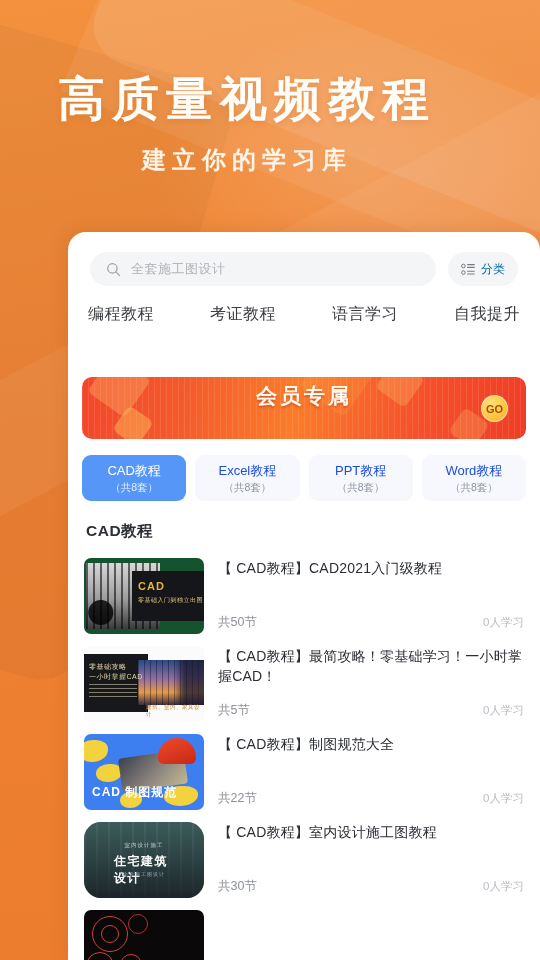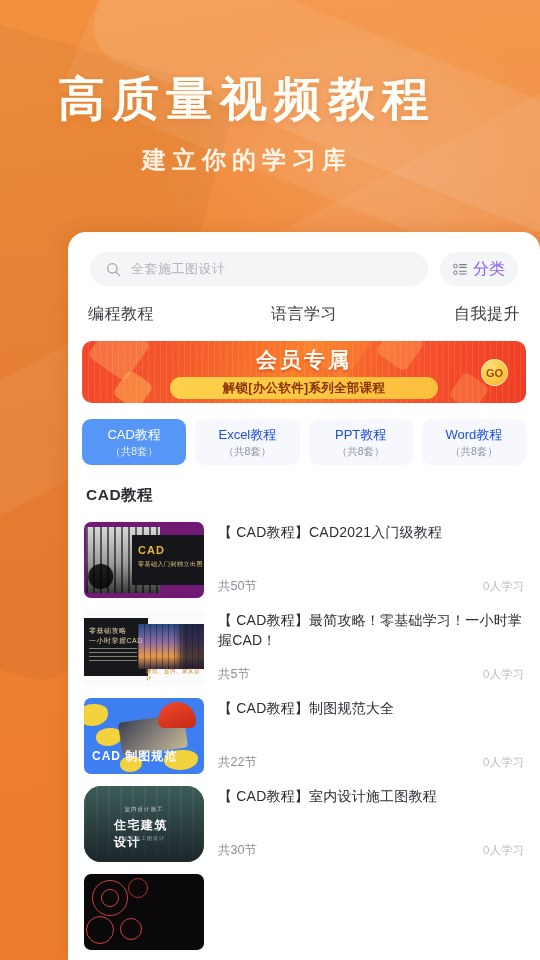--- a/index.html
+++ b/index.html
@@ -142,22 +142,22 @@
     height: 34px;
     background: #f4f5f7;
     border-radius: 17px;
     display: flex;
     align-items: center;
     gap: 6px;
     padding: 0 13px;
   }
   .cat-icon svg { display: block; }
   .category-label {
-    font-size: 16px;
-    color: #8b5cf6;
+    font-size: 12px;
+    color: #0369a1;
   }
 
   
   .tabs {
     display: flex;
     align-items: flex-start;
     justify-content: space-between;
     padding: 14px 18px 0 18px;
   }
   .tab {
@@ -190,20 +190,21 @@
   
   .banner-wrap {
     padding: 6px 14px 0 14px;
   }
   .banner {
     position: relative;
     height: 62px;
     border-radius: 10px;
     overflow: hidden;
     background: linear-gradient(100deg, #f4462a 0%, #f3592b 22%, #fb7c2a 48%, #f5502b 76%, #ef3d25 100%);
+    margin-top: 36px;
   }
   .banner-stripes {
     position: absolute;
     inset: 0;
     background: repeating-linear-gradient(
       90deg,
       rgba(255,255,255,0.10) 0px,
       rgba(255,255,255,0.10) 1.5px,
       rgba(255,255,255,0) 1.5px,
       rgba(255,255,255,0) 6px
@@ -348,21 +349,21 @@
   .course-lessons {
     font-size: 12.5px;
     color: #8c9097;
   }
   .course-learners {
     font-size: 11.5px;
     color: #b9bcc2;
   }
 
   
-  .t1 { background: #701a75; }
+  .t1 { background: #14532d; }
   .t1-photo {
     position: absolute; left: 2px; top: 5px; width: 74px; height: 66px;
     background:
       linear-gradient(180deg, #d8d8d8 0%, #9c9c9c 55%, #3a3a3a 100%);
   }
   .t1-photo::after {
     content: "";
     position: absolute; inset: 0;
     background:
       repeating-linear-gradient(90deg, rgba(0,0,0,0.55) 0 2px, rgba(0,0,0,0) 2px 7px),
@@ -474,41 +475,42 @@
         <span class="category-label">分类</span>
       </div>
     </div>
 
     <div class="tabs">
       <div class="tab">
         <span>编程教程</span>
         
       </div>
       <div class="tab">
+        <span>考证教程</span>
+        
+      </div>
+      <div class="tab">
         <span>语言学习</span>
         
       </div>
       <div class="tab">
         <span>自我提升</span>
         
       </div>
     </div>
 
     <div class="banner-wrap">
       <div class="banner">
         <div class="banner-stripes"></div>
         <div class="banner-blob blob-a"></div>
         <div class="banner-blob blob-b"></div>
         <div class="banner-blob blob-c"></div>
         <div class="banner-blob blob-d"></div>
         <div class="banner-blob blob-e"></div>
         <div class="banner-title">会员专属</div>
-        <div class="banner-pill">
-          <span class="banner-pill-text">解锁[办公软件]系列全部课程</span>
-        </div>
         <div class="banner-go">GO</div>
       </div>
     </div>
 
     <div class="chips">
       <div class="chip selected">
         <span class="chip-name">CAD教程</span>
         <span class="chip-count">（共8套）</span>
       </div>
       <div class="chip">

